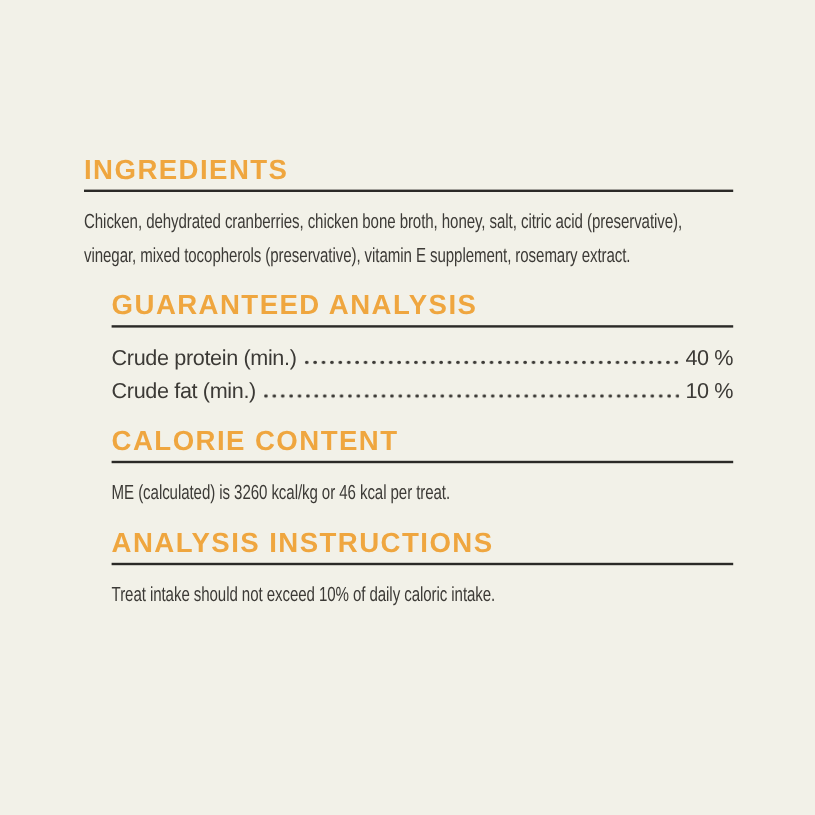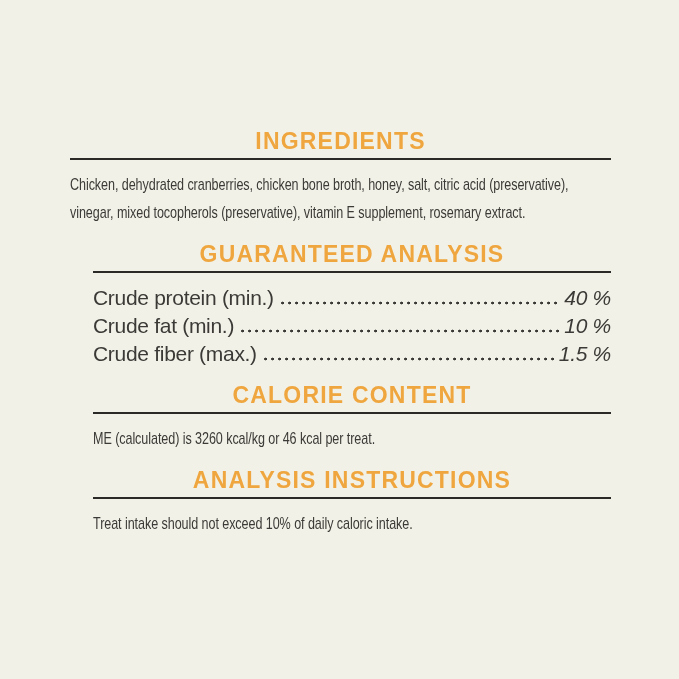--- a/index.html
+++ b/index.html
@@ -19,21 +19,20 @@
     right: 68px;
     top: 129px;
   }
   .section-title {
     margin: 0;
     font-size: 23px;
     line-height: 24px;
     font-weight: 700;
     letter-spacing: 1.2px;
     color: #EFA63F;
-    text-align: center;
   }
   .divider {
     height: 2px;
     background: #2B2A27;
     margin-top: 5px;
   }
   .narrow {
     width: 135%;
     transform: scaleX(0.74);
     transform-origin: 0 0;
@@ -44,33 +43,33 @@
     line-height: 28px;
     letter-spacing: -0.1px;
   }
   .section { margin-top: 0; }
   .section + .section { margin-top: 15px; margin-left: 23px; }
   .ga-rows { margin-top: 11px; }
   .ga-row {
     display: flex;
     align-items: baseline;
     line-height: 28px;
-    font-size: 21px;
+    font-size: 18px;
     letter-spacing: -0.3px;
   }
   .ga-label { white-space: nowrap; }
   .ga-leader {
     flex: 1 1 auto;
     height: 4px;
     margin: 0 5px 0 7px;
     background-image: radial-gradient(circle at 1.6px 2px, #3C3A36 1.15px, rgba(0,0,0,0) 1.7px);
     background-size: 7px 4px;
     background-repeat: repeat-x;
   }
-  .ga-value { white-space: nowrap; font-style: italic; }
+  .ga-value { white-space: nowrap; }
 </style>
 </head>
 <body>
 
 <div class="content">
 
   <div class="section">
     <h2 class="section-title">INGREDIENTS</h2>
     <div class="divider"></div>
     <div class="narrow">
@@ -88,25 +87,20 @@
         <span class="ga-leader"></span>
         <span class="ga-value">40 %</span>
       </div>
 
       <div class="ga-row">
         <span class="ga-label">Crude fat (min.)</span>
         <span class="ga-leader"></span>
         <span class="ga-value">10 %</span>
       </div>
 
-      <div class="ga-row">
-        <span class="ga-label">Crude fiber (max.)</span>
-        <span class="ga-leader"></span>
-        <span class="ga-value">1.5 %</span>
-      </div>
 
 
 
     </div>
   </div>
 
   <div class="section">
     <h2 class="section-title">CALORIE CONTENT</h2>
     <div class="divider"></div>
     <div class="narrow">

